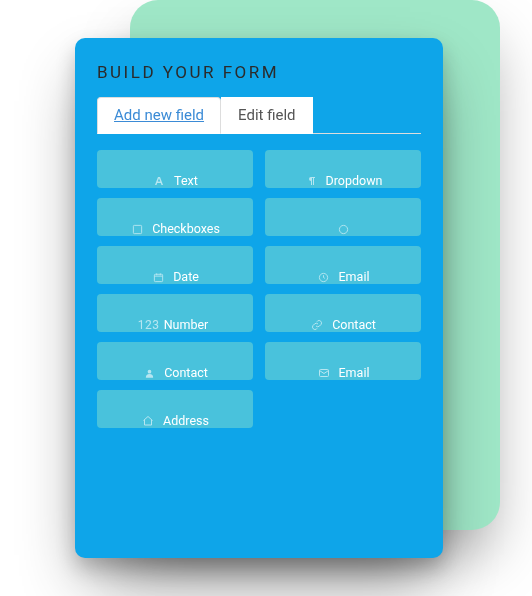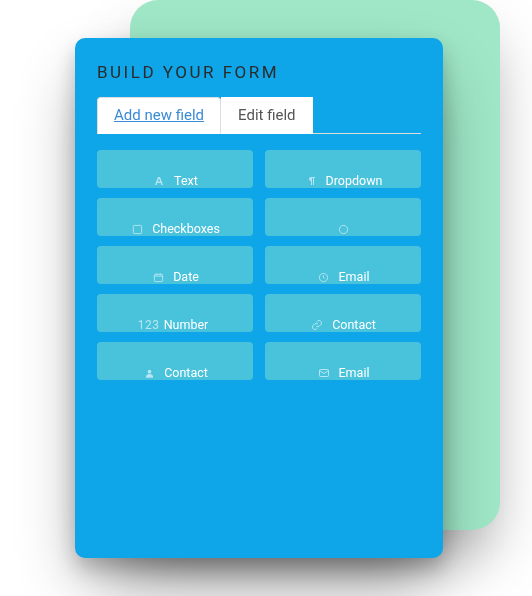--- a/index.html
+++ b/index.html
@@ -208,16 +208,24 @@
         <span class="ic">
           <svg width="12" height="12" viewBox="0 0 24 24" fill="none" stroke="currentColor" stroke-width="2">
               <rect x="3" y="5" width="18" height="14" rx="2"></rect>
               <path d="M3 7l9 6 9-6"></path>
             </svg>
         </span>
         <span class="lbl">Email</span>
       </div>
 
 
+      <div class="field-btn">
+        <span class="ic">
+          <svg width="12" height="12" viewBox="0 0 24 24" fill="none" stroke="currentColor" stroke-width="2">
+              <path d="M3 11l9-8 9 8M5 10v10h14V10"></path>
+            </svg>
+        </span>
+        <span class="lbl">Address</span>
+      </div>
 
     </div>
   </div>
 </div>
 
 </body></html>

